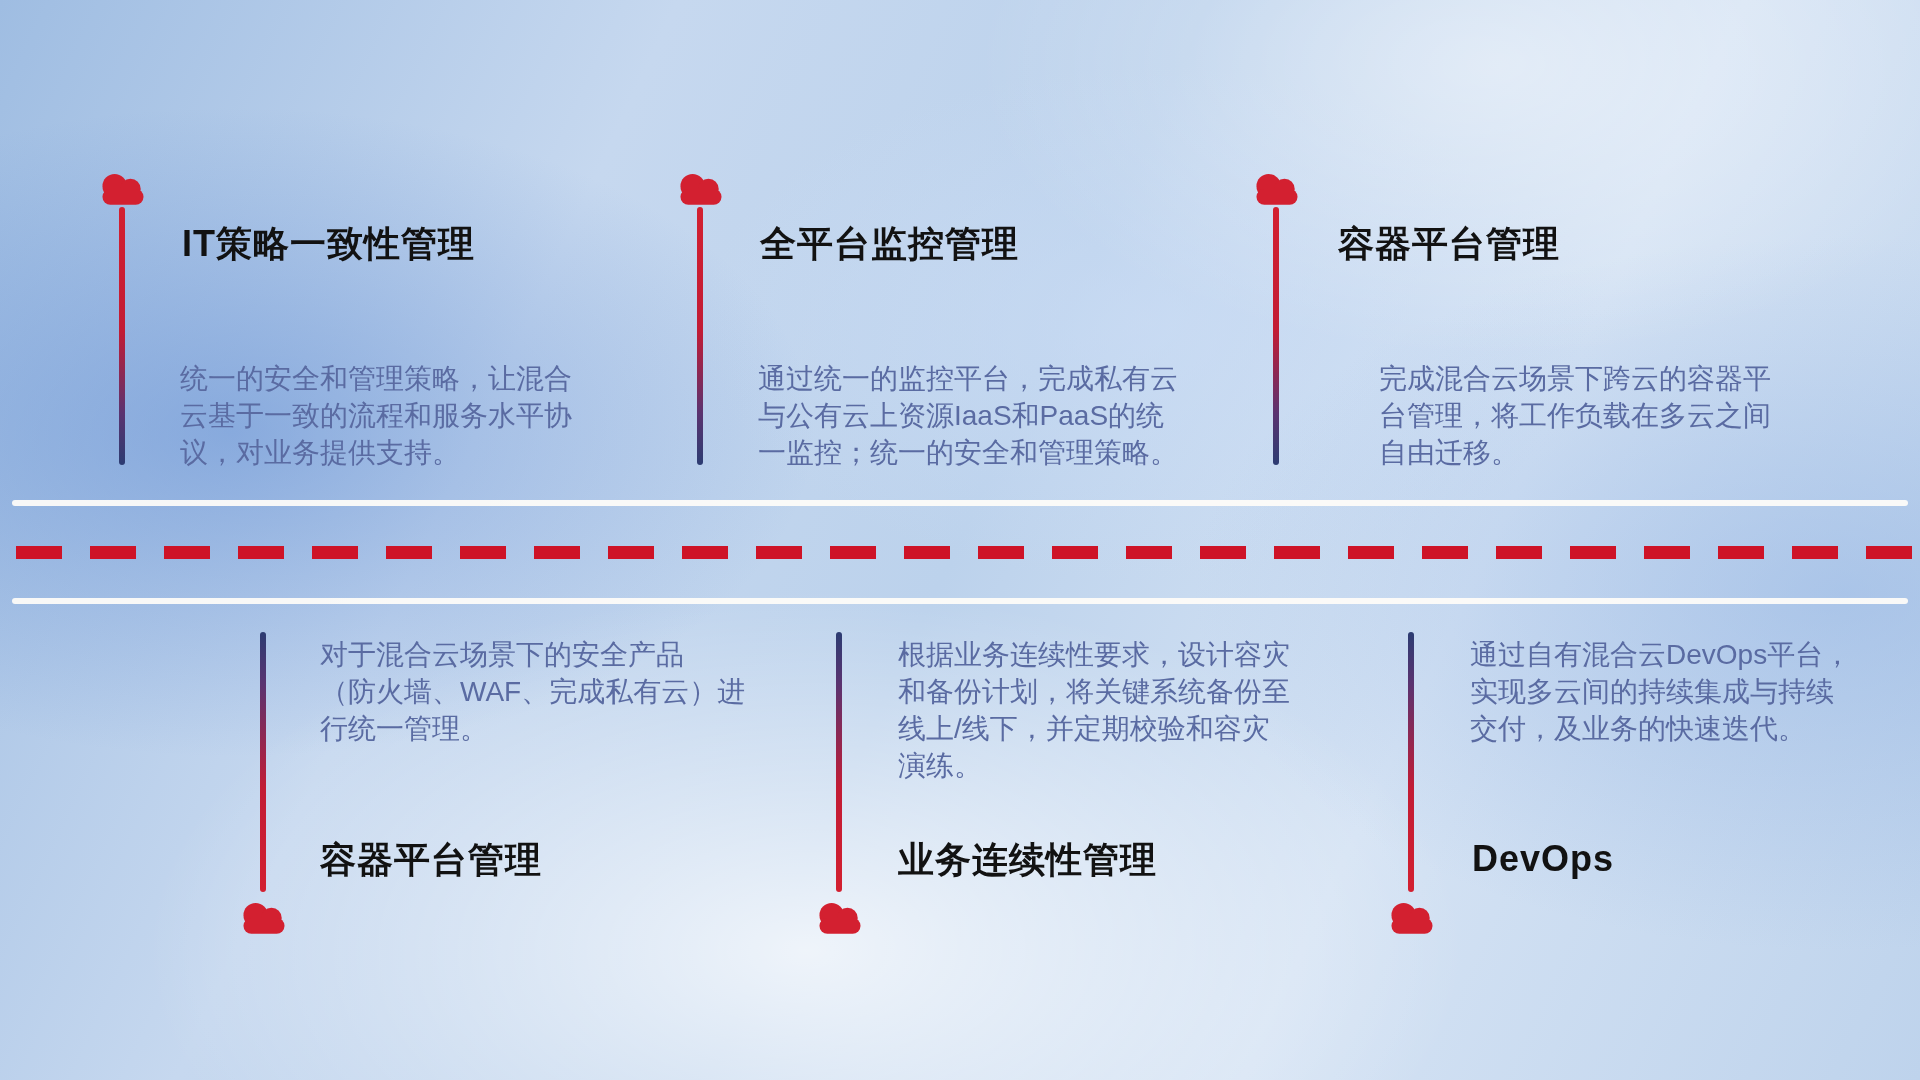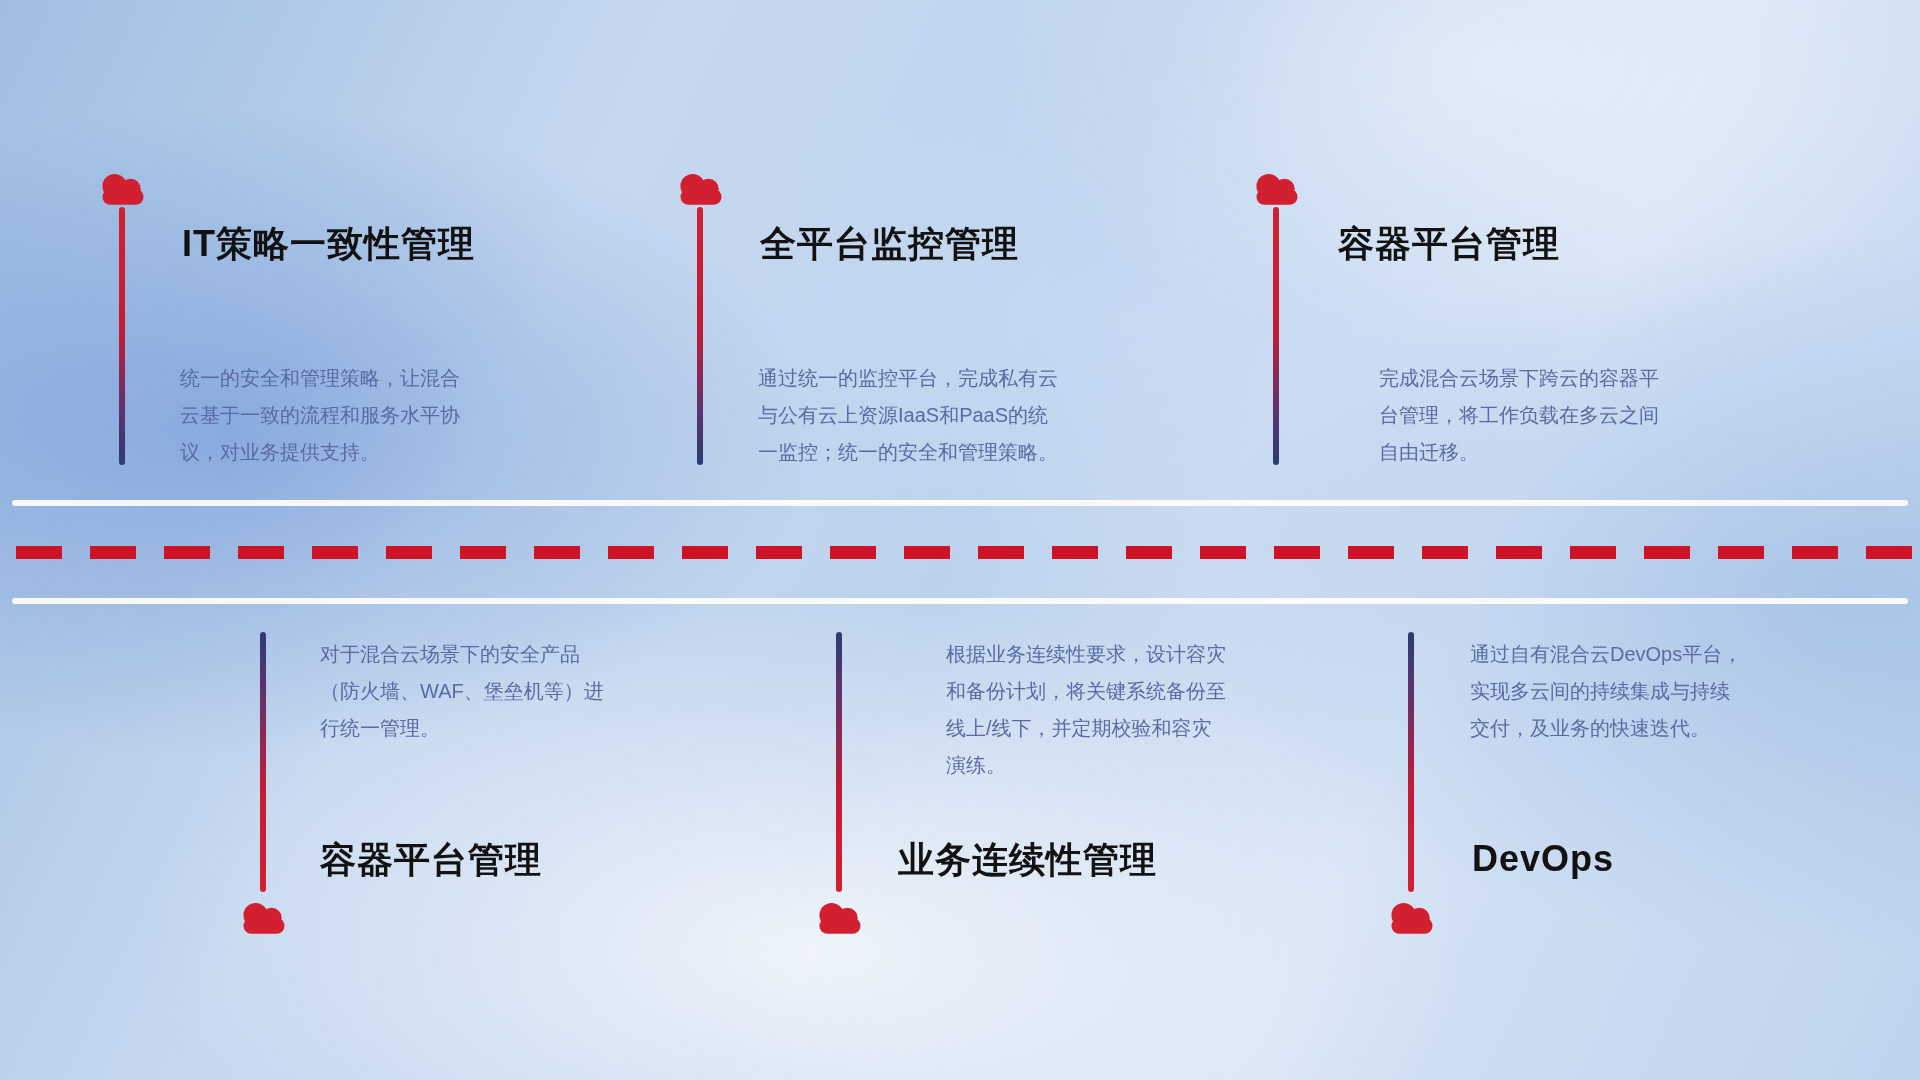--- a/index.html
+++ b/index.html
@@ -54,21 +54,21 @@
   .item-title {
     position: absolute;
     font-size: 36px;
     font-weight: bold;
     color: #121212;
     letter-spacing: 1px;
     white-space: nowrap;
   }
   .item-desc {
     position: absolute;
-    font-size: 20px;
+    font-size: 28px;
     line-height: 37px;
     color: #5a6ba2;
     white-space: pre-line;
     width: 500px;
   }
 </style>
 </head>
 <body>
 
 <div class="abs" style="left:0;top:0;width:1920px;height:840px;">
@@ -135,37 +135,37 @@
     <div class="cloud" style="left:236px;top:897px;">
       <svg viewBox="0 0 60 42" width="56" height="40">
           <g fill="#d32030">
         <circle cx="21" cy="19" r="13"></circle>
             <circle cx="38" cy="22" r="11"></circle>
         <rect x="8" y="22" width="44" height="17" rx="8.5"></rect>
           </g>
         </svg>
     </div>
     <div class="item-desc" style="left:320px;top:636px;">对于混合云场景下的安全产品
-（防火墙、WAF、堡垒机等）进
+（防火墙、WAF、完成私有云）进
 行统一管理。</div>
     <div class="item-title" style="left:320px;top:836px;">容器平台管理</div>
   </div>
 
   <div>
     <div class="stem bottom-stem" style="left:836px;top:632px;height:260px;"></div>
     <div class="cloud" style="left:812px;top:897px;">
       <svg viewBox="0 0 60 42" width="56" height="40">
           <g fill="#d32030">
         <circle cx="21" cy="19" r="13"></circle>
             <circle cx="38" cy="22" r="11"></circle>
         <rect x="8" y="22" width="44" height="17" rx="8.5"></rect>
           </g>
         </svg>
     </div>
-    <div class="item-desc" style="left:898px;top:636px;margin-left:48px;">根据业务连续性要求，设计容灾
+    <div class="item-desc" style="left:898px;top:636px;">根据业务连续性要求，设计容灾
 和备份计划，将关键系统备份至
 线上/线下，并定期校验和容灾
 演练。</div>
     <div class="item-title" style="left:898px;top:836px;">业务连续性管理</div>
   </div>
 
   <div>
     <div class="stem bottom-stem" style="left:1408px;top:632px;height:260px;"></div>
     <div class="cloud" style="left:1384px;top:897px;">
       <svg viewBox="0 0 60 42" width="56" height="40">

